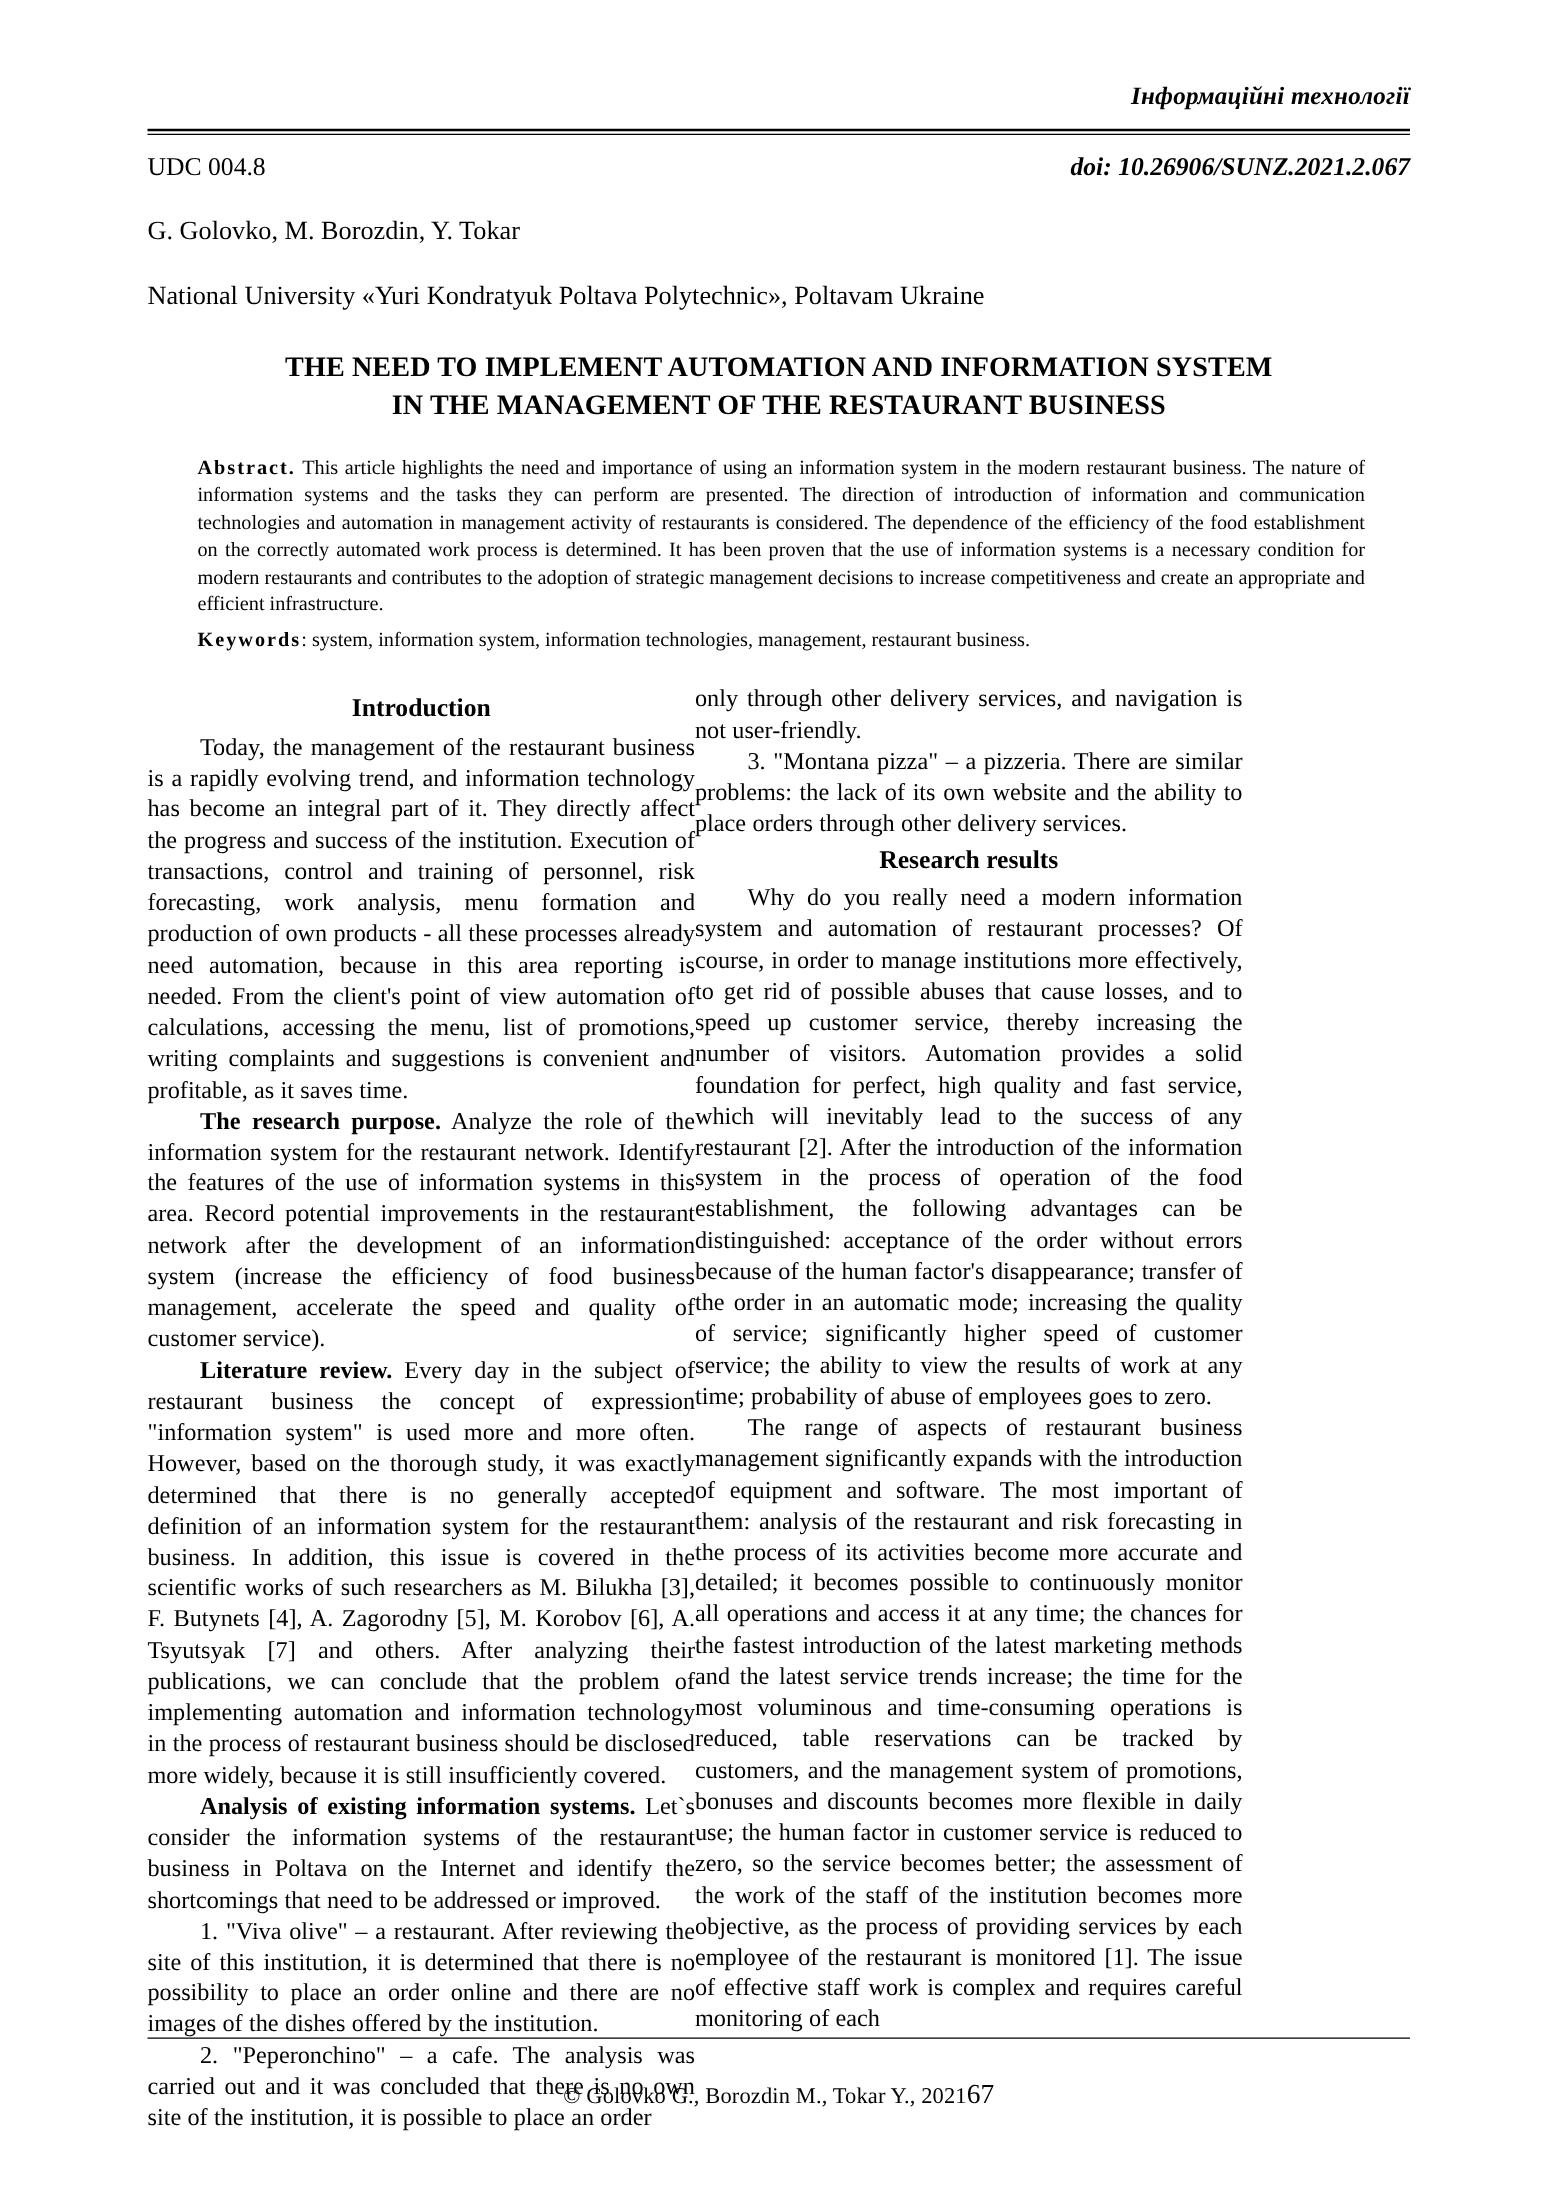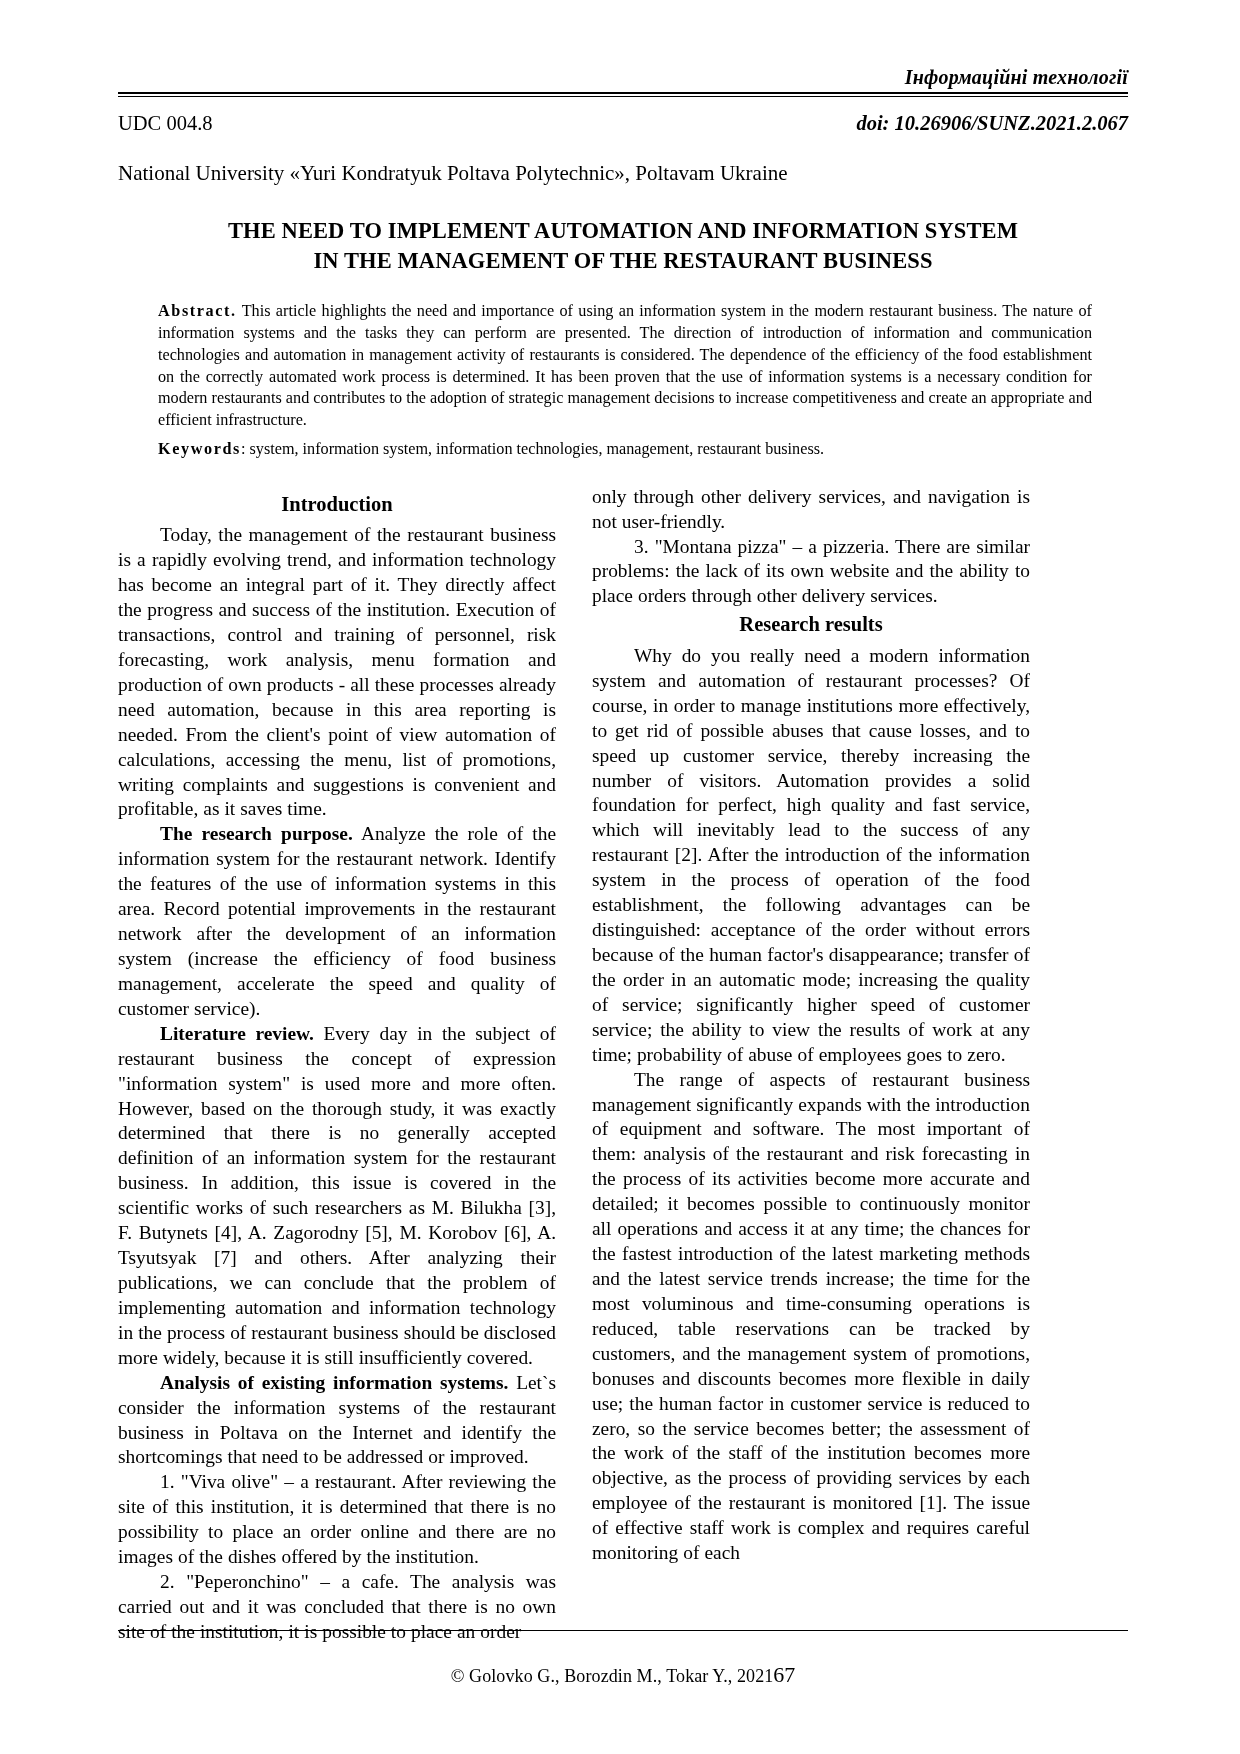--- a/index.html
+++ b/index.html
@@ -22,21 +22,21 @@
   }
 
   
   .running-head {
     text-align: right;
     font-style: italic;
     font-weight: bold;
     font-size: 20px;
     line-height: 1.15;
     letter-spacing: 0.2px;
-    padding-bottom: 3px;
+    padding-bottom: 14px;
   }
   .rule-double {
     border-top: 2.4px solid #000;
     border-bottom: 1.1px solid #000;
     height: 2px;
     margin: 0 0 14px 0;
   }
 
   
   .id-line {
@@ -91,21 +91,20 @@
   .keywords-para {
     font-size: 16.2px;
     line-height: 1.345;
     text-align: left;
     margin: 0;
   }
 
   
   .columns {
     display: flex;
-    gap: 36px;
     margin-top: 24px;
   }
   .col {
     width: 438px;
     flex: 0 0 438px;
   }
   .sec-head {
     text-align: center;
     font-weight: bold;
     font-size: 20.5px;
@@ -153,20 +152,21 @@
 <div class="page">
 
   <div class="running-head">Інформаційні технології</div>
   <div class="rule-double"></div>
 
   <div class="id-line">
     <span class="udc">UDC 004.8</span>
     <span class="doi">doi: 10.26906/SUNZ.2021.2.067</span>
   </div>
 
+  <div class="authors">G. Golovko, M. Borozdin, Y. Tokar</div>
 
   <div class="affiliation">National University «Yuri Kondratyuk Poltava Polytechnic», Poltavam Ukraine</div>
 
   <div class="paper-title">
     <span class="tline">THE NEED TO IMPLEMENT AUTOMATION AND INFORMATION SYSTEM</span>
     <span class="tline">IN THE MANAGEMENT OF THE RESTAURANT BUSINESS</span>
   </div>
 
   <div class="abstract-block">
     <p class="abstract-para"><span class="lbl-spaced">Abstract.</span> <span>This article highlights the need and importance of using an information system in the modern restaurant business. The nature of information systems and the tasks they can perform are presented. The direction of introduction of information and communication technologies and automation in management activity of restaurants is considered. The dependence of the efficiency of the food establishment on the correctly automated work process is determined. It has been proven that the use of information systems is a necessary condition for modern restaurants and contributes to the adoption of strategic management decisions to increase competitiveness and create an appropriate and efficient infrastructure.</span></p>

